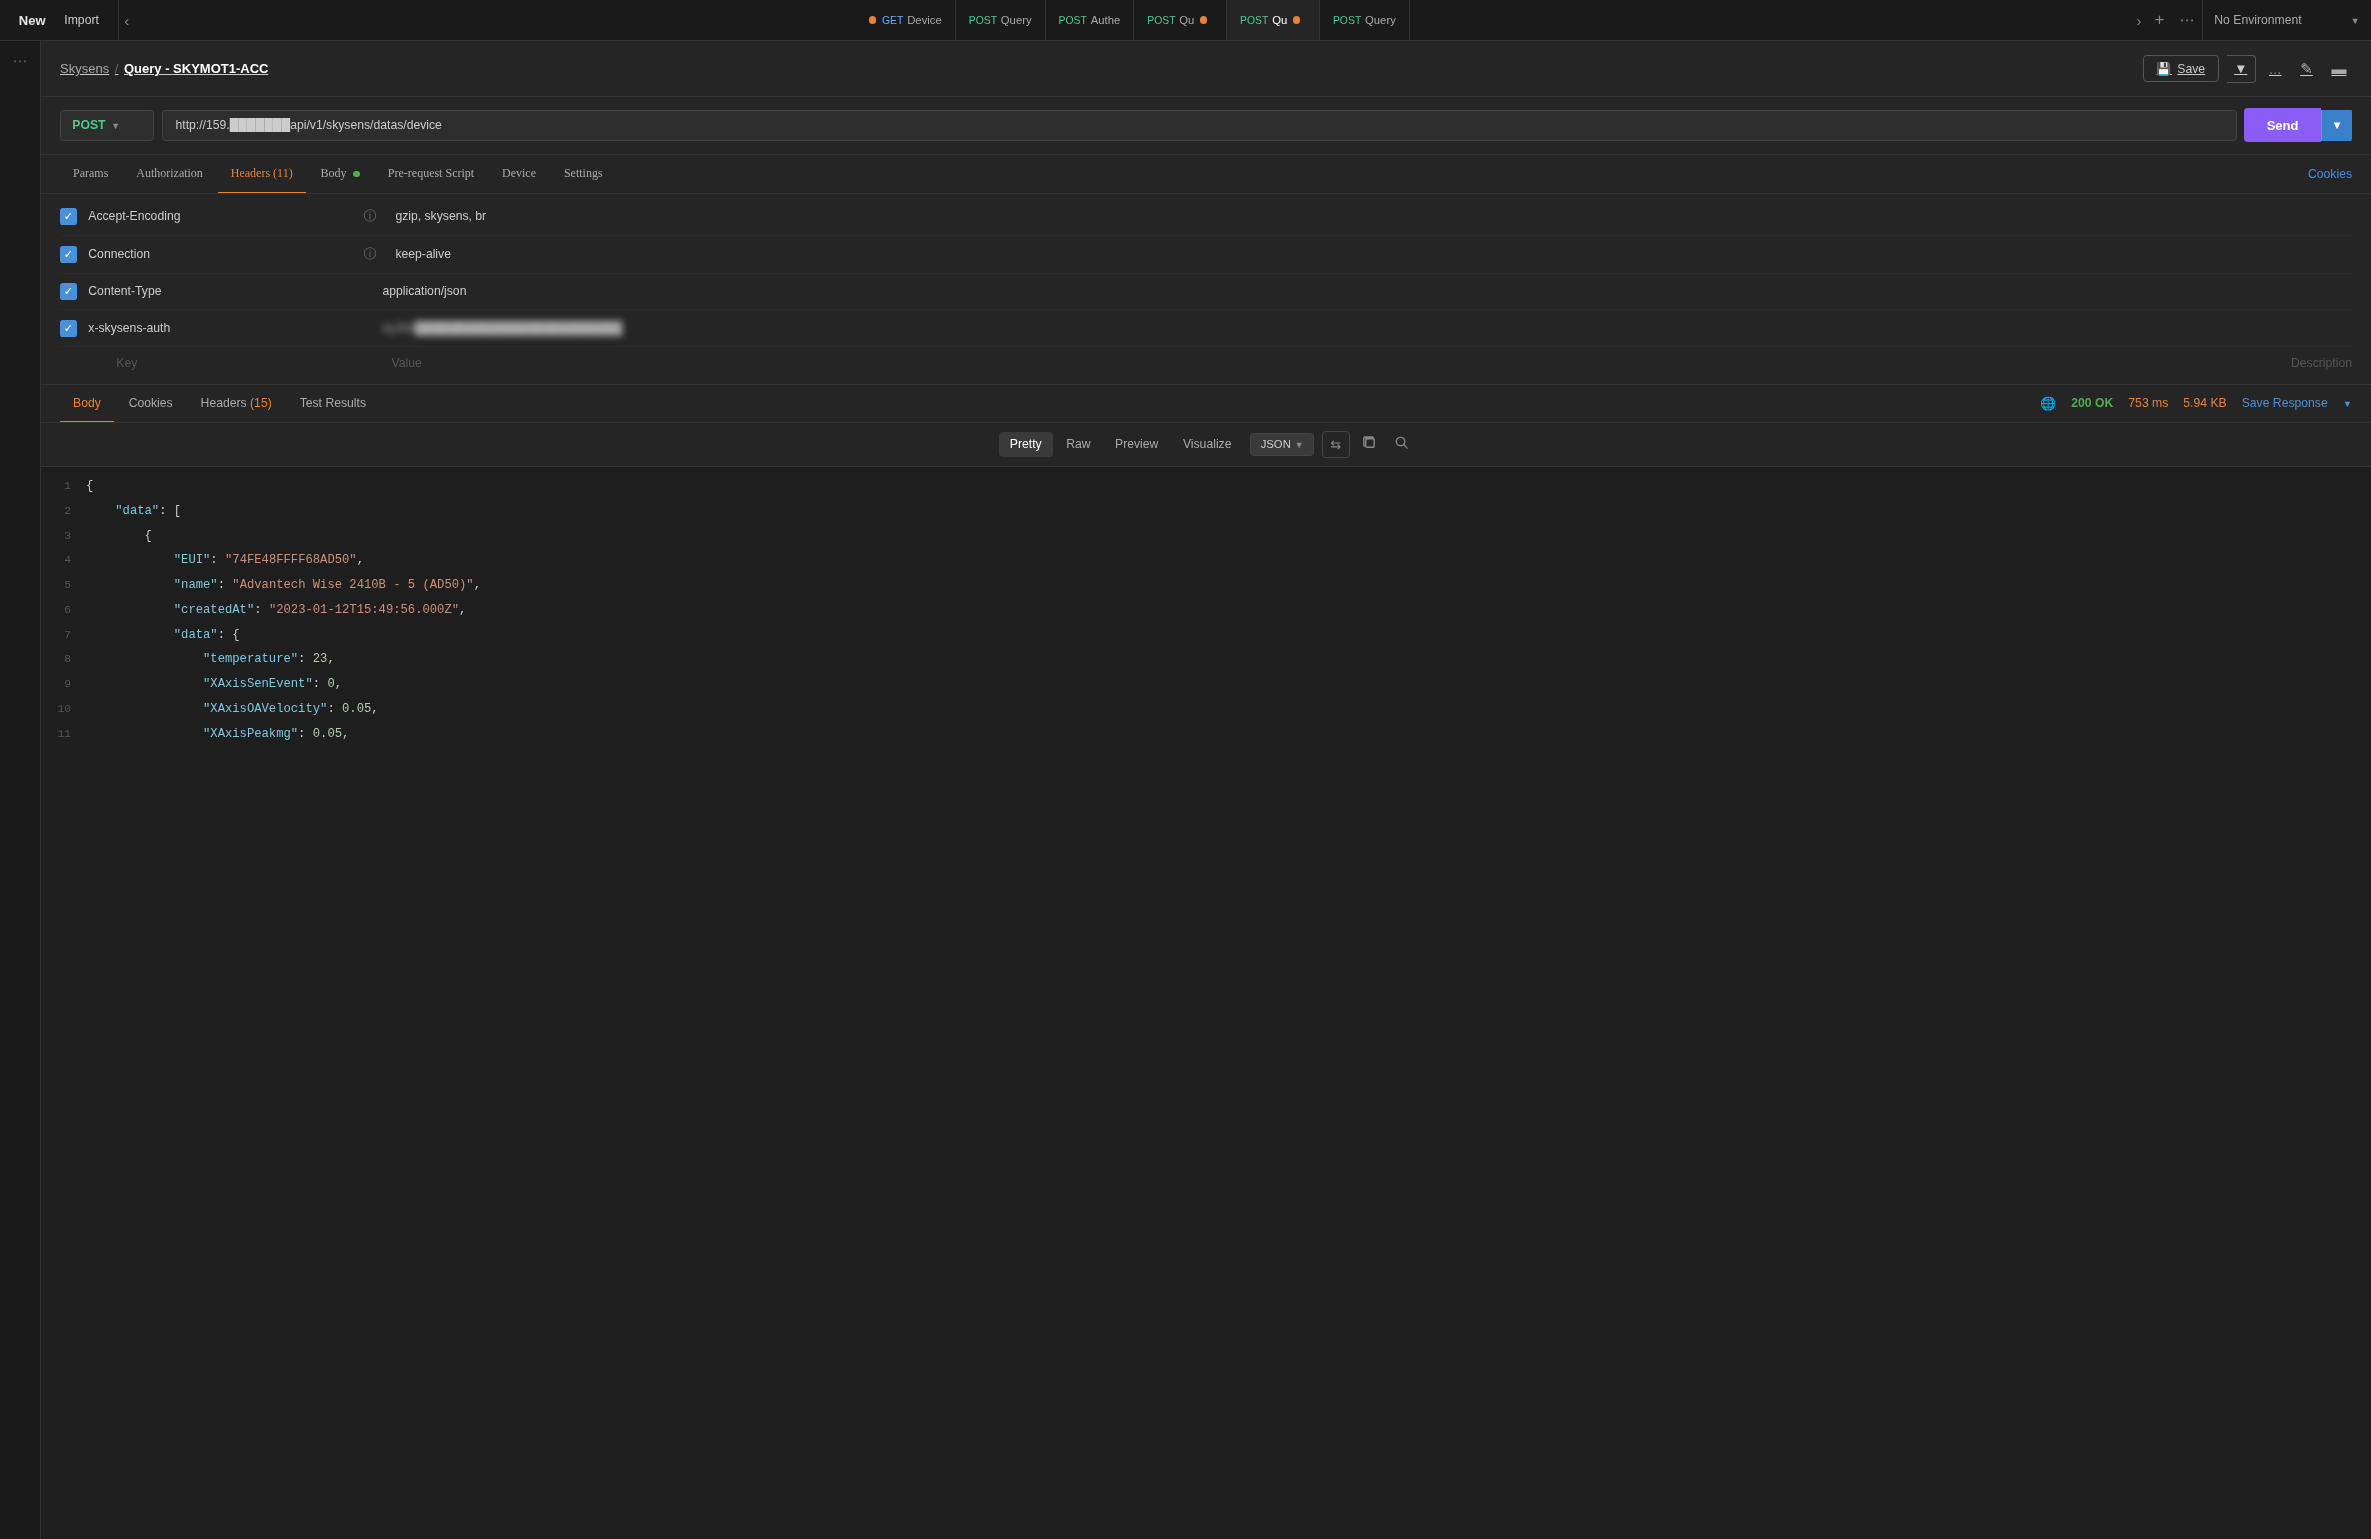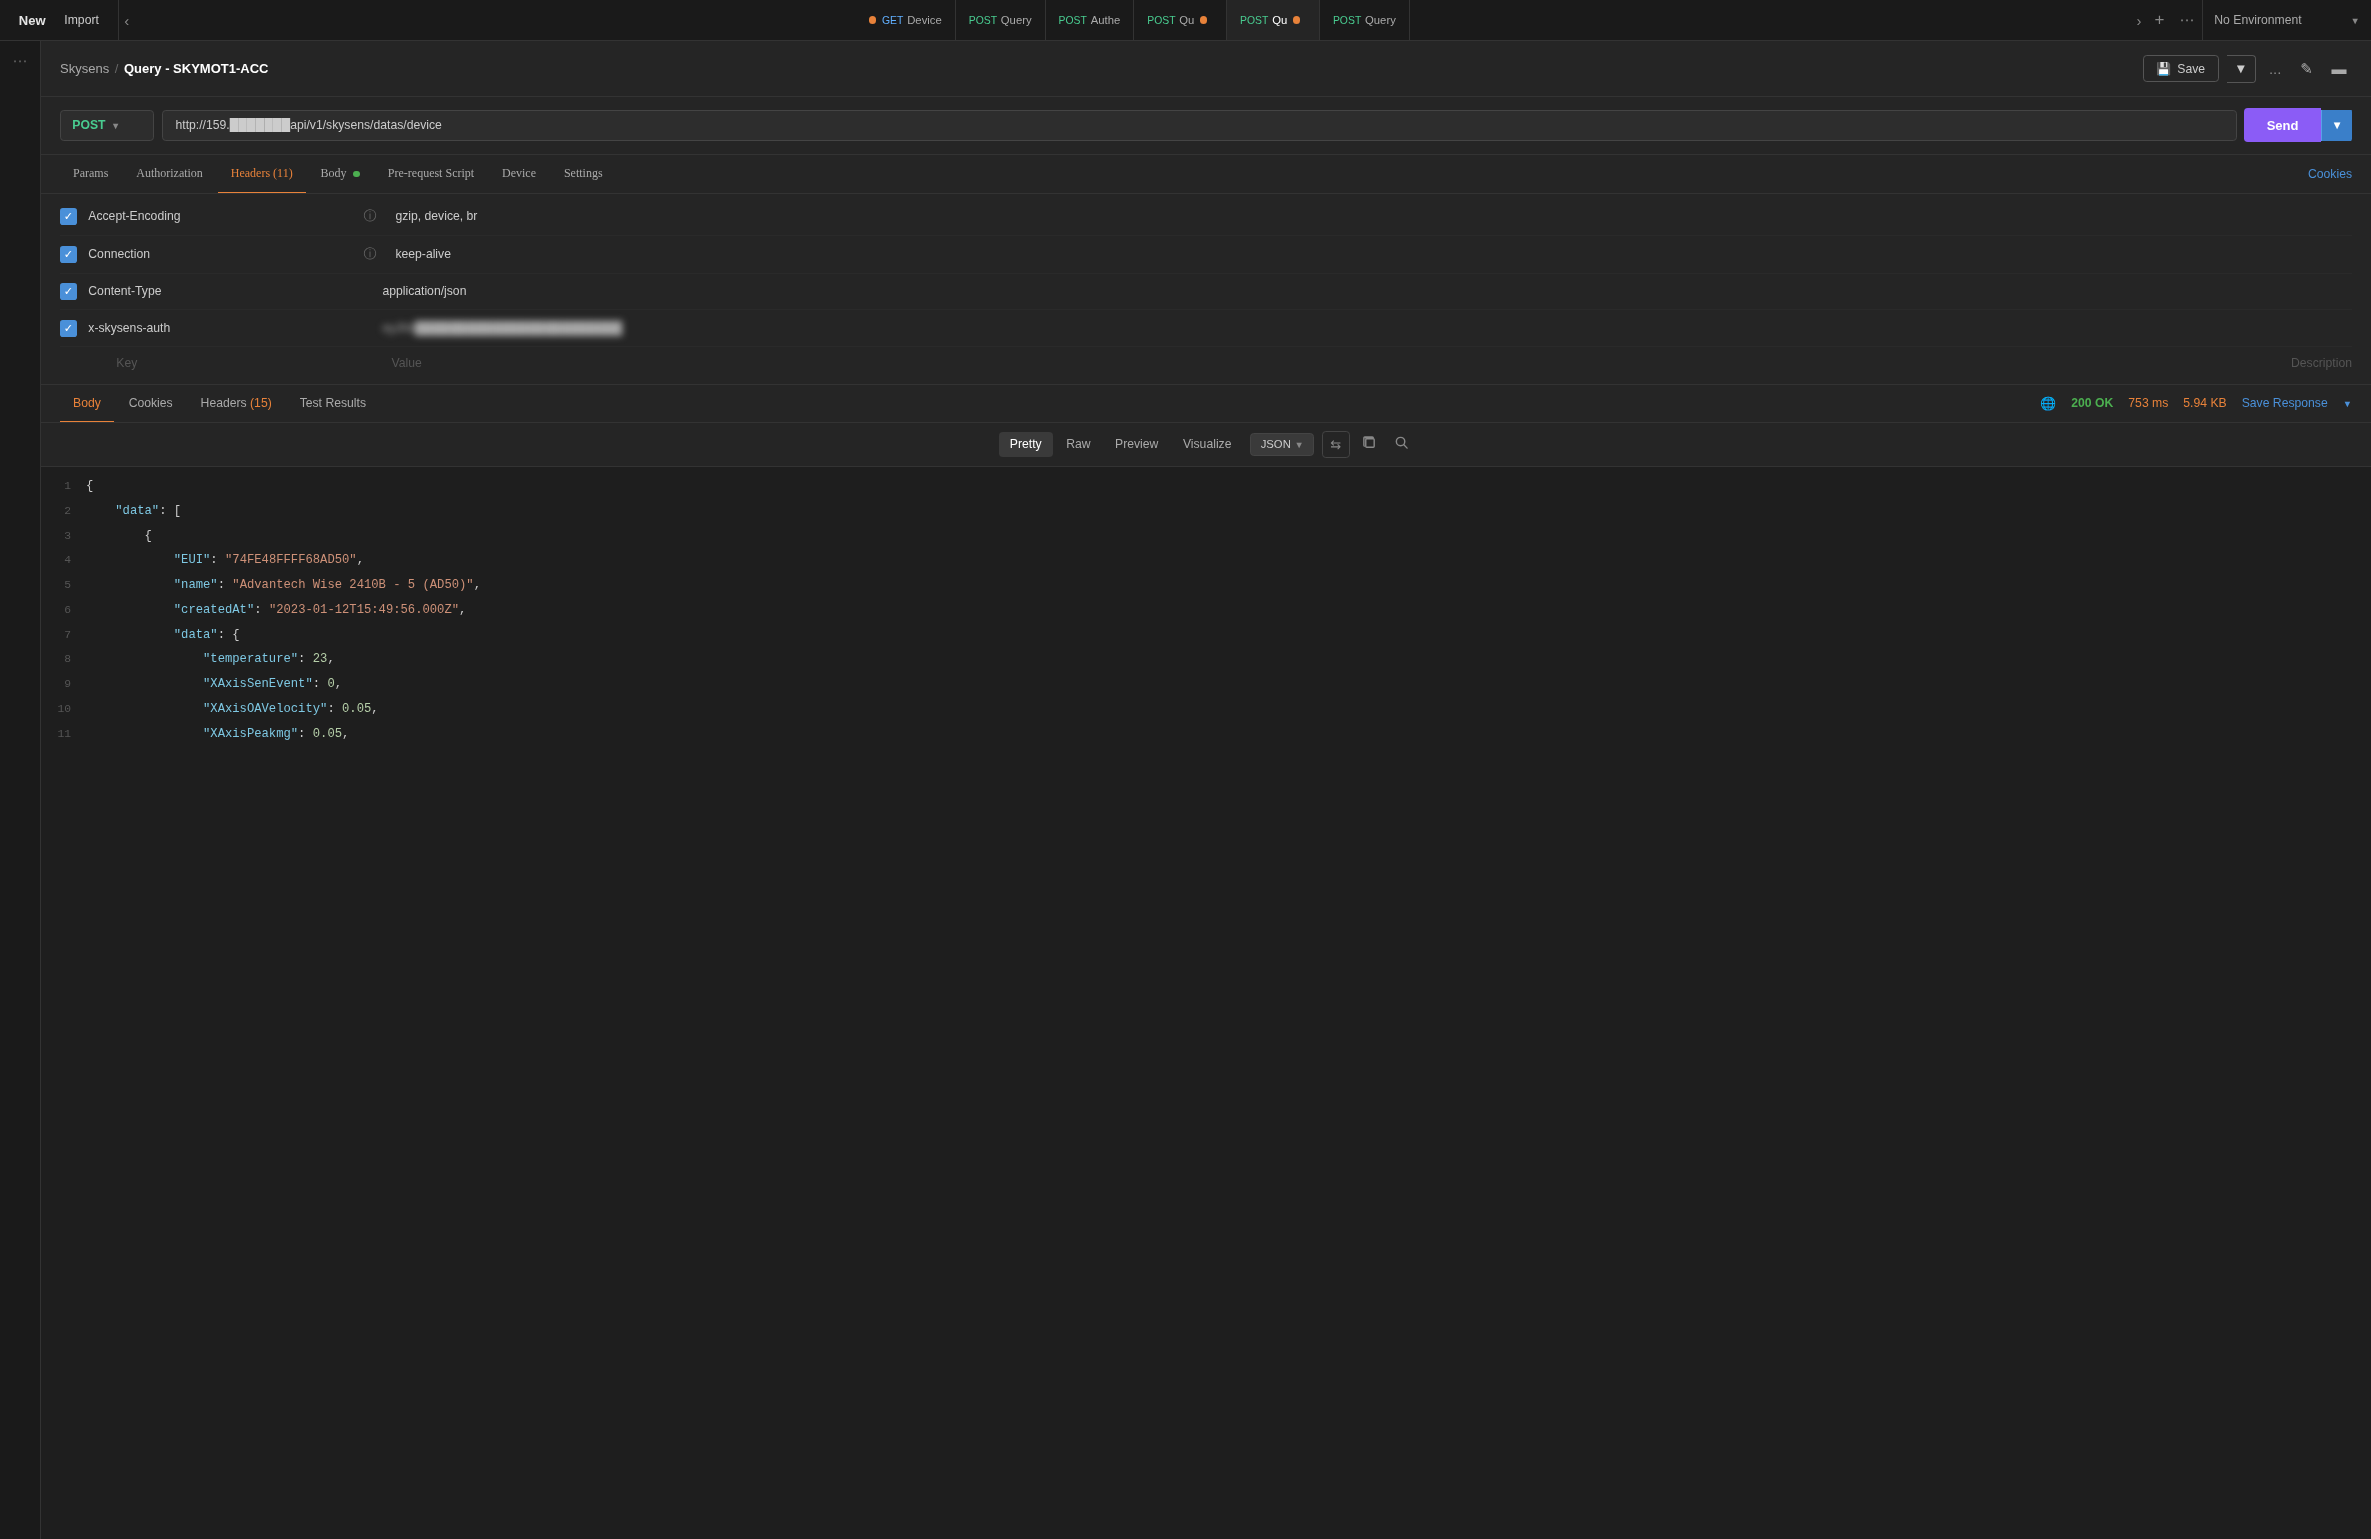--- a/index.html
+++ b/index.html
@@ -155,20 +155,21 @@
     }
 
     
     .request-header {
       display: flex;
       align-items: center;
       padding: 13px 19px;
       border-bottom: 0.9px solid #333;
       background: #252525;
       justify-content: space-between;
+      text-decoration: underline;
     }
     .breadcrumb {
       display: flex;
       align-items: center;
       gap: 5.6px;
       font-size: 13px;
     }
     .breadcrumb-collection { color: #aaa; }
     .breadcrumb-sep { color: #666; }
     .breadcrumb-name { color: #fff; font-weight: 600; }
@@ -644,21 +645,21 @@
     </div>
 
     <div class="headers-table">
 
       <div class="header-row">
         <div class="checkbox">
           <span class="checkbox-check">✓</span>
         </div>
         <span class="header-key">Accept-Encoding</span>
         <span class="header-info-icon">ⓘ</span>
-        <span class="header-value">gzip, device, br</span>
+        <span class="header-value">gzip, skysens, br</span>
       </div>
 
       <div class="header-row">
         <div class="checkbox">
           <span class="checkbox-check">✓</span>
         </div>
         <span class="header-key">Connection</span>
         <span class="header-info-icon">ⓘ</span>
         <span class="header-value">keep-alive</span>
       </div>

